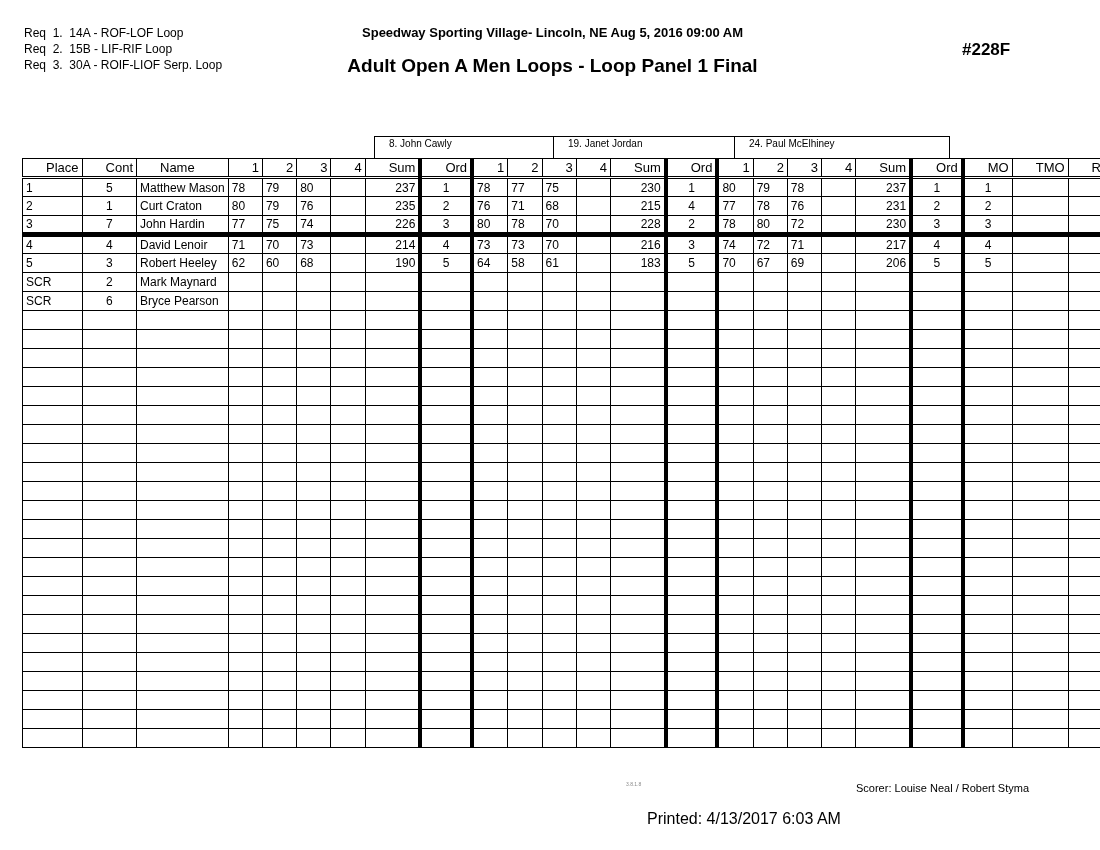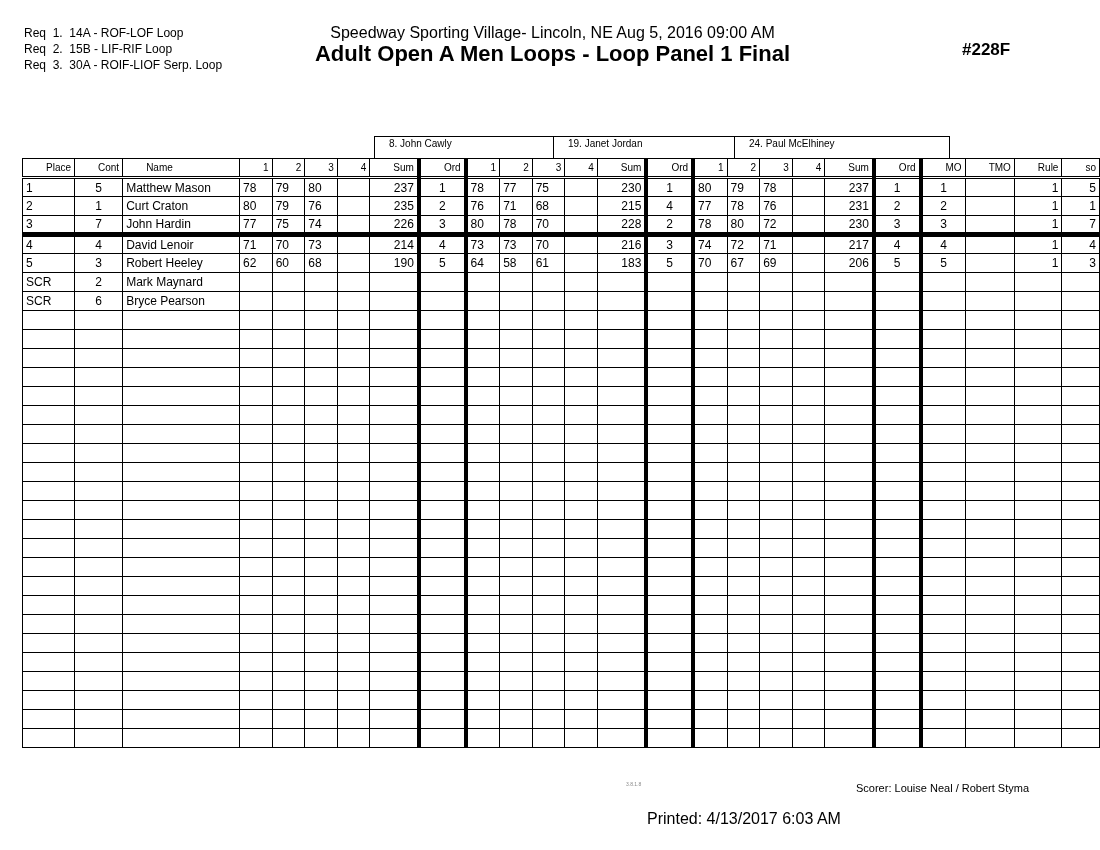--- a/index.html
+++ b/index.html
@@ -1,30 +1,30 @@
 <!DOCTYPE html>
 <html><head>
 <meta charset="utf-8">
 <style>
   html, body { margin:0; padding:0; background:#ffffff; }
   body { width:1100px; height:850px; position:relative; overflow:hidden; font-family:"Liberation Sans", sans-serif; color:#000; }
   .reqs { position:absolute; left:24px; top:25px; font-size:12px; line-height:16px; }
   .reqs div { white-space:pre; }
   .title-block { position:absolute; left:300px; width:505px; top:24px; text-align:center; }
   .t1 { font-size:17px; font-weight:bold; line-height:22px; }
-  .t2 { font-size:16px; line-height:18px; }
-  .t3 { font-size:22px; font-weight:bold; line-height:24px; }
+  .t2 { font-size:13px; line-height:18px;font-weight:bold; }
+  .t3 { font-size:19px; font-weight:bold; line-height:24px;margin-top:12px; }
   .t4 { font-size:16px; line-height:22px; }
   .event-no { position:absolute; left:962px; top:40px; font-size:17px; font-weight:bold; }
 
   .judge-box { position:absolute; top:136px; height:22px; border:1px solid #000; border-bottom:none; font-size:10px; line-height:14px; padding-left:14px; box-sizing:border-box; }
 
   table.grid { position:absolute; left:22px; top:158px; border-collapse:collapse; table-layout:fixed; font-size:12px; }
   table.grid td, table.grid th { border:1px solid #000; height:19px; padding:0 3px; box-sizing:border-box; white-space:nowrap; overflow:hidden; font-weight:normal; }
-  table.grid thead th { text-align:center; font-size:10px; border-bottom:3px double #000;padding-left:23px; }
+  table.grid thead th { text-align:center; font-size:13px; border-bottom:3px double #000;padding-left:23px; }
   table.grid thead th.left { text-align:left; }
   td.c { text-align:center; }
   td.r { text-align:right; }
   td.l { text-align:left; }
   .thickL { border-left:4px solid #000 !important; }
   .bold td { font-weight:bold; }
   td.ord { font-weight:bold; text-align:center; }
   tr.cutline td { border-bottom:5px solid #000; }
 
   .footer-ver { position:absolute; left:626px; top:781px; font-size:5px; color:#888; }

